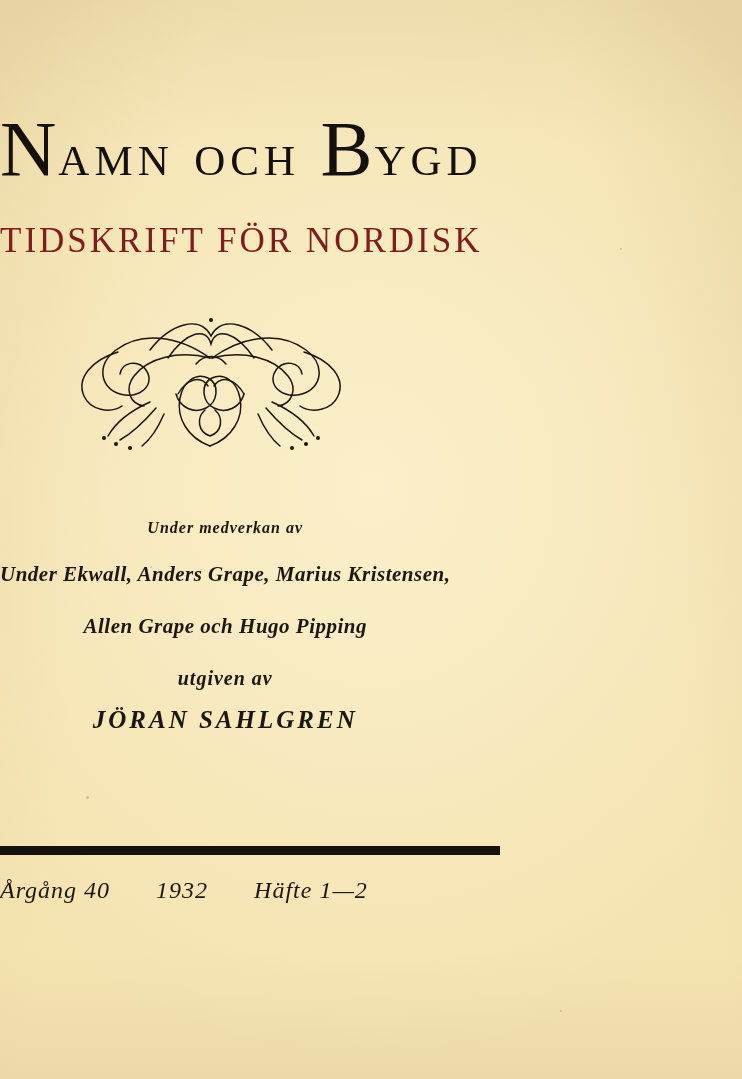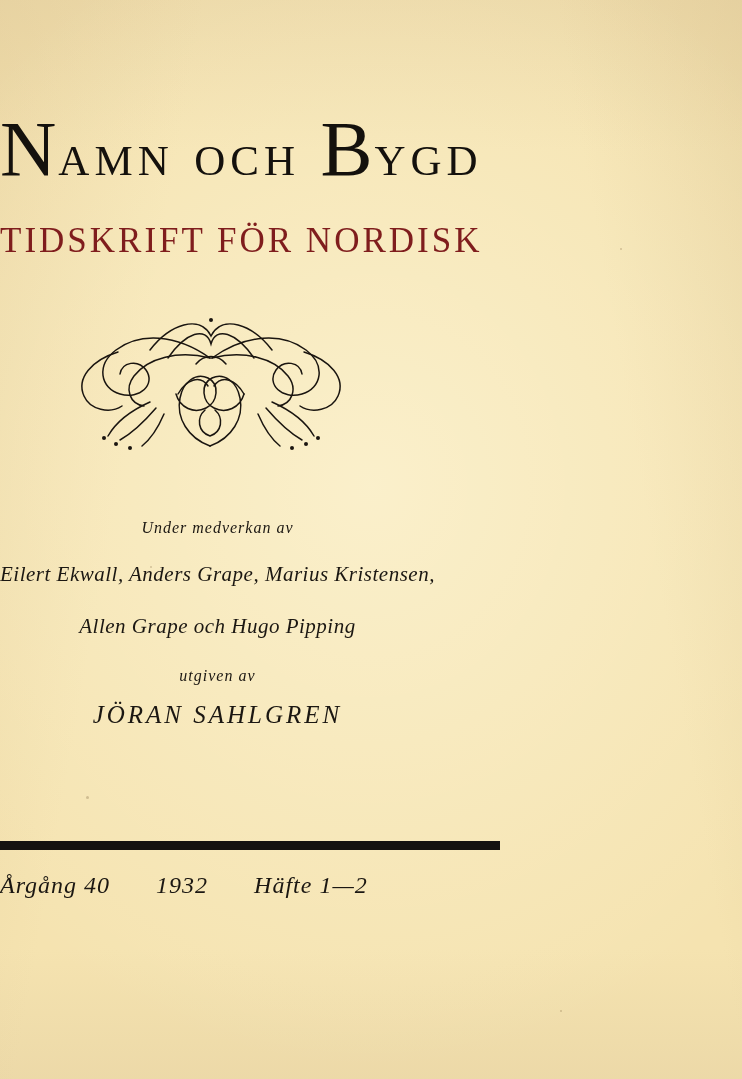--- a/index.html
+++ b/index.html
@@ -73,35 +73,36 @@
   .ornament {
     margin-top: 34px;
     width: 420px;
     height: 165px;
   }
 
   .credits {
     margin-top: 56px;
     text-align: center;
     font-style: italic;
+    font-weight: bold;
   }
   .credits .under {
     font-size: 16px;
     letter-spacing: 1px;
   }
   .credits .names {
     margin-top: 22px;
     font-size: 21px;
     line-height: 1.45;
     letter-spacing: 0.5px;
     white-space: nowrap;
   }
   .credits .utgiven {
     margin-top: 26px;
-    font-size: 16px;
+    font-size: 20px;
     letter-spacing: 1px;
   }
   .credits .editor {
     margin-top: 16px;
     font-size: 25px;
     letter-spacing: 3px;
     font-variant: small-caps;
     text-transform: uppercase;
     font-style: italic;
   }
@@ -187,21 +188,21 @@
       <circle cx="130" cy="150" r="2"></circle>
       <circle cx="318" cy="140" r="2"></circle>
       <circle cx="306" cy="146" r="2"></circle>
       <circle cx="292" cy="150" r="2"></circle>
       <circle cx="211" cy="22" r="2"></circle>
     </g>
   </svg>
 
   <div class="credits">
     <div class="under">Under medverkan av</div>
-    <div class="names">Eilert Ekwall,  Anders Grape,  Marius Kristensen,</div>
+    <div class="names">Under Ekwall,  Anders Grape,  Marius Kristensen,</div>
     <div class="names">Allen Grape  och  Hugo Pipping</div>
     <div class="utgiven">utgiven av</div>
     <div class="editor">Jöran Sahlgren</div>
   </div>
 
   <div class="rule-wrap">
     <div class="rule"></div>
   </div>
 
   <div class="issue-line">

